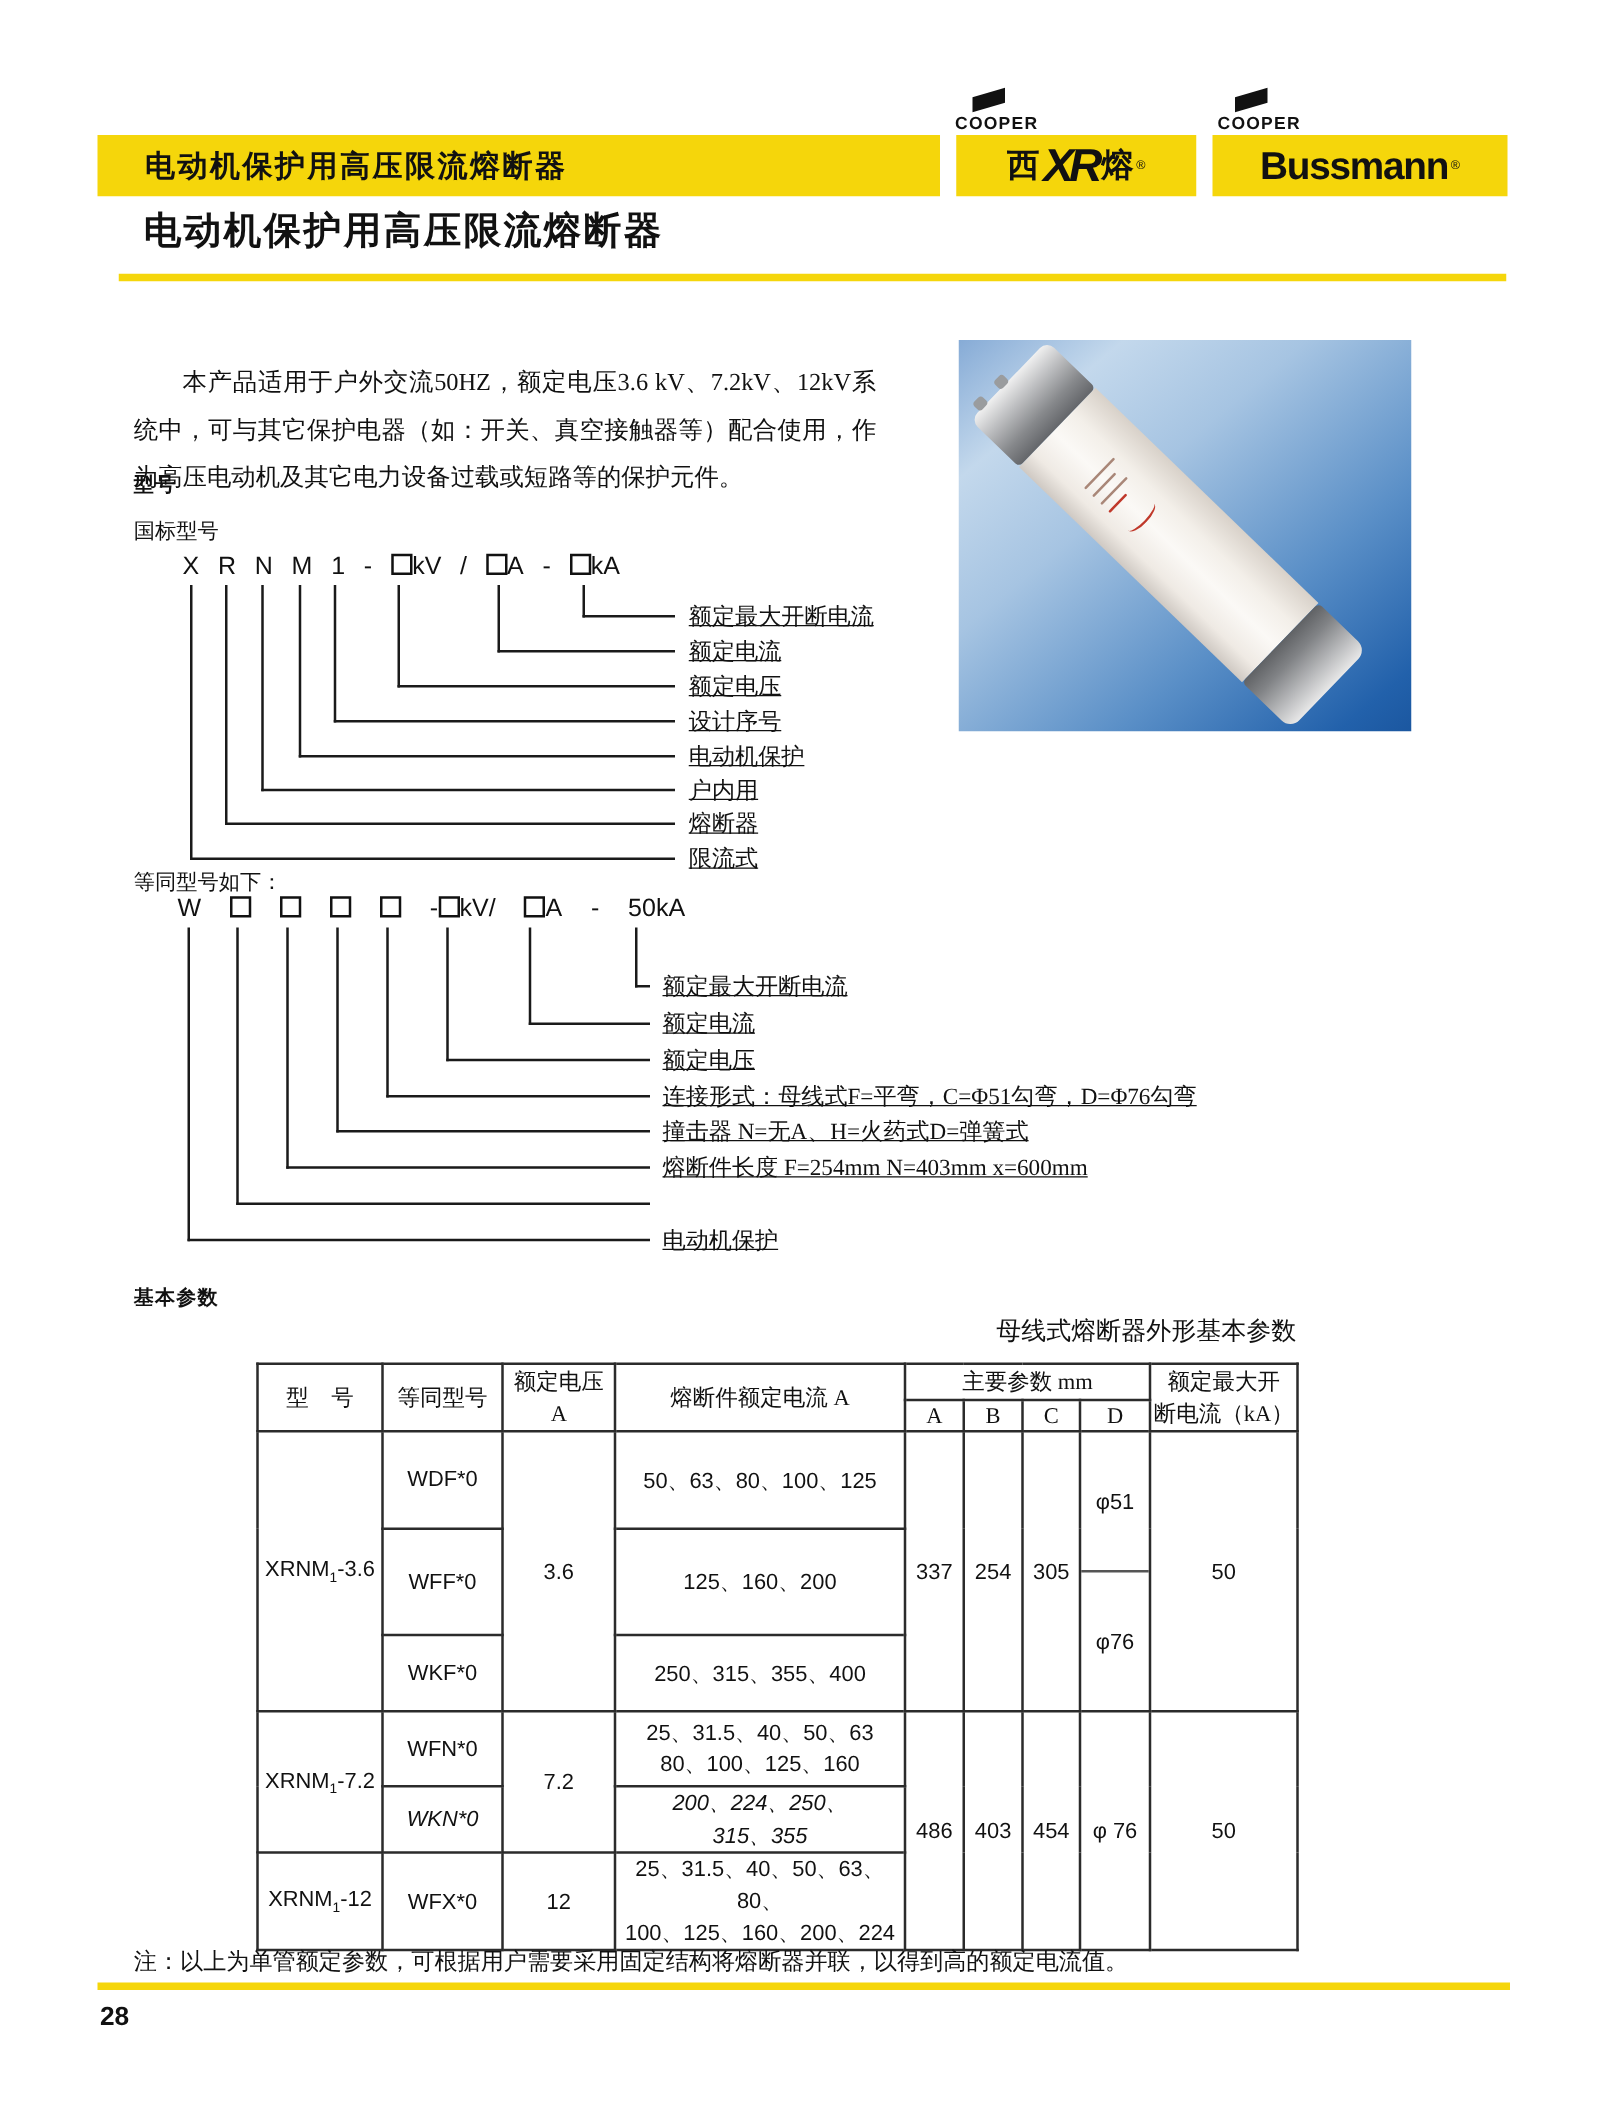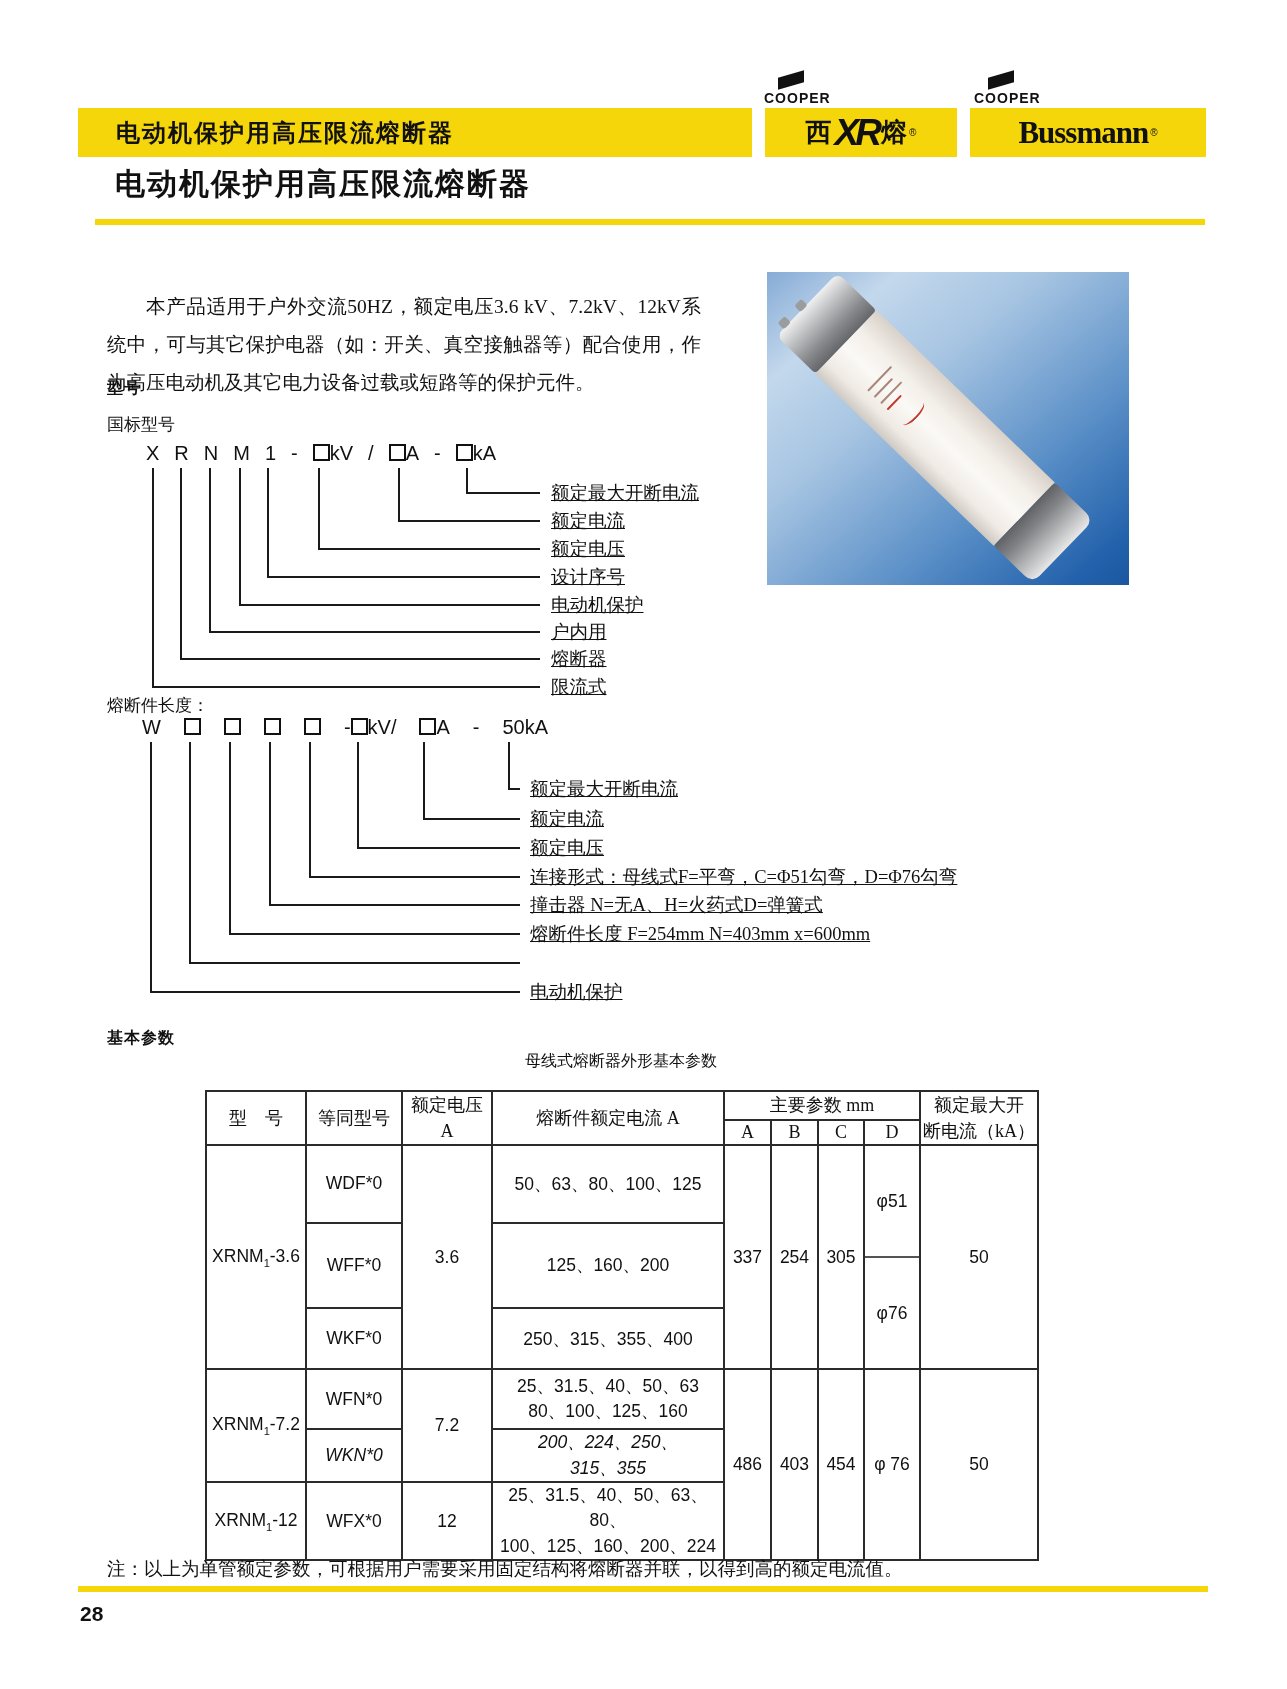--- a/index.html
+++ b/index.html
@@ -15,21 +15,21 @@
           display:flex;align-items:center;justify-content:center;}
   #xr-box{left:765px;width:192px;}
   #bm-box{left:970px;width:236px;}
   .cooper{position:absolute;font-family:"Liberation Sans",sans-serif;font-weight:bold;
           font-size:14px;letter-spacing:1px;}
   .flag{position:absolute;width:26px;height:12px;background:#111;transform:skewY(-16deg);}
   .xr-xi,.xr-rong{font-size:26px;font-weight:bold;font-family:"Liberation Sans",sans-serif;}
   .xr-mark{font-family:"Liberation Sans",sans-serif;font-weight:bold;font-style:italic;
            font-size:37px;letter-spacing:-4px;margin:0 3px;}
   .reg{font-size:10px;vertical-align:super;margin-left:2px;font-family:"Liberation Sans",sans-serif;}
-  .bm-name{font-family:Liberation Serif, serif;font-weight:bold;font-size:31px;letter-spacing:-1px;}
+  .bm-name{font-family:Liberation Sans, sans-serif;font-weight:bold;font-size:31px;letter-spacing:-1px;}
 
   .page-title{position:absolute;left:115px;top:164px;font-family:"Liberation Sans",sans-serif;
               font-weight:bold;font-size:30px;letter-spacing:2px;}
   .title-rule{position:absolute;left:95px;top:219px;width:1110px;height:6px;background:var(--yellow);}
 
   
   .intro{position:absolute;left:107px;top:288px;width:594px;font-size:19.5px;
          line-height:38px;text-indent:2em;text-align:justify;margin:0;}
 
   
@@ -58,21 +58,21 @@
             font-family:"Liberation Sans",sans-serif;font-size:20px;color:#111;}
   #code1{left:146px;top:442px;gap:15px;}
   #code2{left:142px;top:716px;gap:23px;}
   .sq{display:inline-block;width:13px;height:13px;border:2px solid #111;vertical-align:-1px;}
   .vln{position:absolute;width:2px;background:#1a1a1a;}
   .hln{position:absolute;height:2px;background:#1a1a1a;}
   .dlabel{position:absolute;font-size:18.5px;white-space:nowrap;text-decoration:underline;}
   .tree-layer{position:absolute;left:0;top:0;width:100%;height:100%;pointer-events:none;}
 
   
-  .tcaption{position:absolute;left:205px;top:1051px;width:832px;text-align:center;font-size:16px;font-family:Liberation Serif, serif;}
+  .tcaption{position:absolute;left:205px;top:1051px;width:832px;text-align:right;font-size:20px;font-family:Liberation Serif, serif;}
   table.params{position:absolute;left:205px;top:1090px;width:832px;border-collapse:collapse;
         table-layout:fixed;font-family:"Liberation Sans",sans-serif;font-size:17.5px;}
   table.params th,table.params td{border:2px solid #2b2b2b;text-align:center;vertical-align:middle;padding:0;}
   table.params th{font-family:"Liberation Serif",serif;font-weight:normal;font-size:18px;}
   td.cur{text-align:left;padding-left:14px;}
   .preline{white-space:pre-line;line-height:1.45;}
   td.dsplit{padding:0;}
   .dwrap{display:flex;flex-direction:column;height:222px;}
   .dwrap .half{flex:1;display:flex;align-items:center;justify-content:center;}
   .dwrap .half + .half{border-top:2px solid #555;}
@@ -172,21 +172,21 @@
       <div class="hln" style="left: 209px; top: 631px; width: 331px;"></div>
       <div class="dlabel" style="left: 551px; top: 619px;">户内用</div>
       <div class="vln" style="left: 180px; top: 468px; height: 192px;"></div>
       <div class="hln" style="left: 180px; top: 658px; width: 360px;"></div>
       <div class="dlabel" style="left: 551px; top: 646px;">熔断器</div>
       <div class="vln" style="left: 152px; top: 468px; height: 220px;"></div>
       <div class="hln" style="left: 152px; top: 686px; width: 388px;"></div>
       <div class="dlabel" style="left: 551px; top: 674px;">限流式</div>
     </div>
 
-  <div class="sublabel" style="top:694px;">熔断件长度：</div>
+  <div class="sublabel" style="top:694px;">等同型号如下：</div>
   <div class="code-row" id="code2">
       <span>W</span>
       <span><span class="sq"></span></span>
       <span><span class="sq"></span></span>
       <span><span class="sq"></span></span>
       <span><span class="sq"></span></span>
       <span>-<span class="sq"></span>kV/</span>
       <span><span class="sq"></span>A</span>
       <span>-</span>
       <span>50kA</span>

